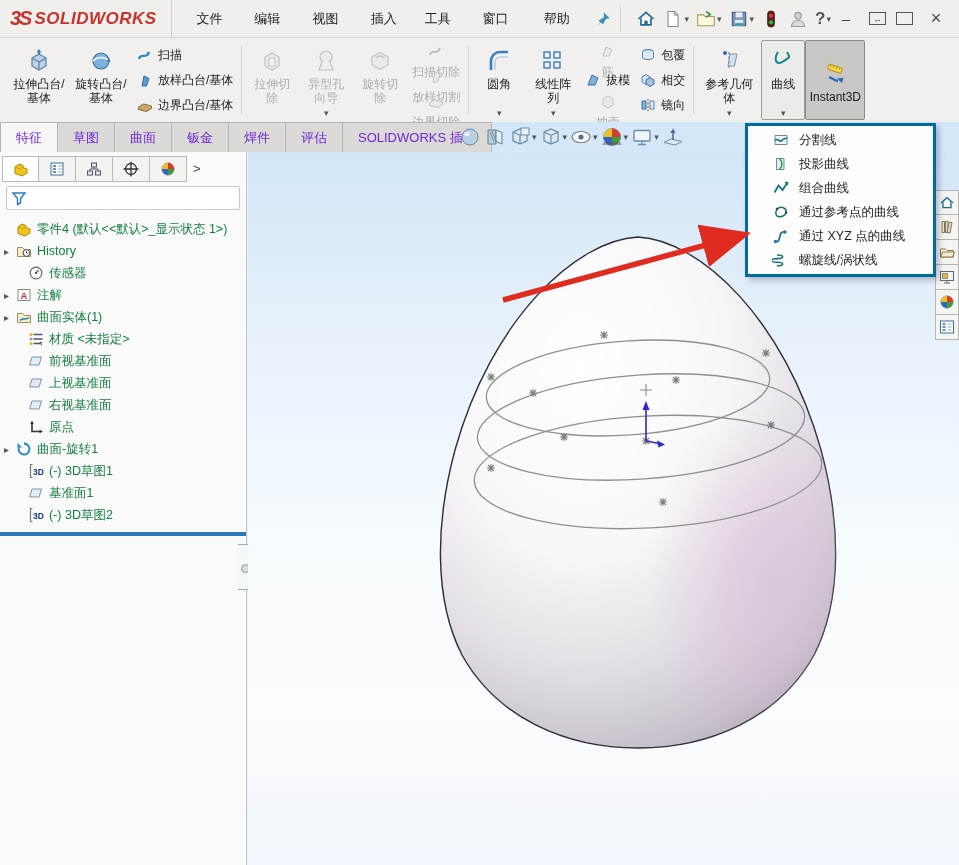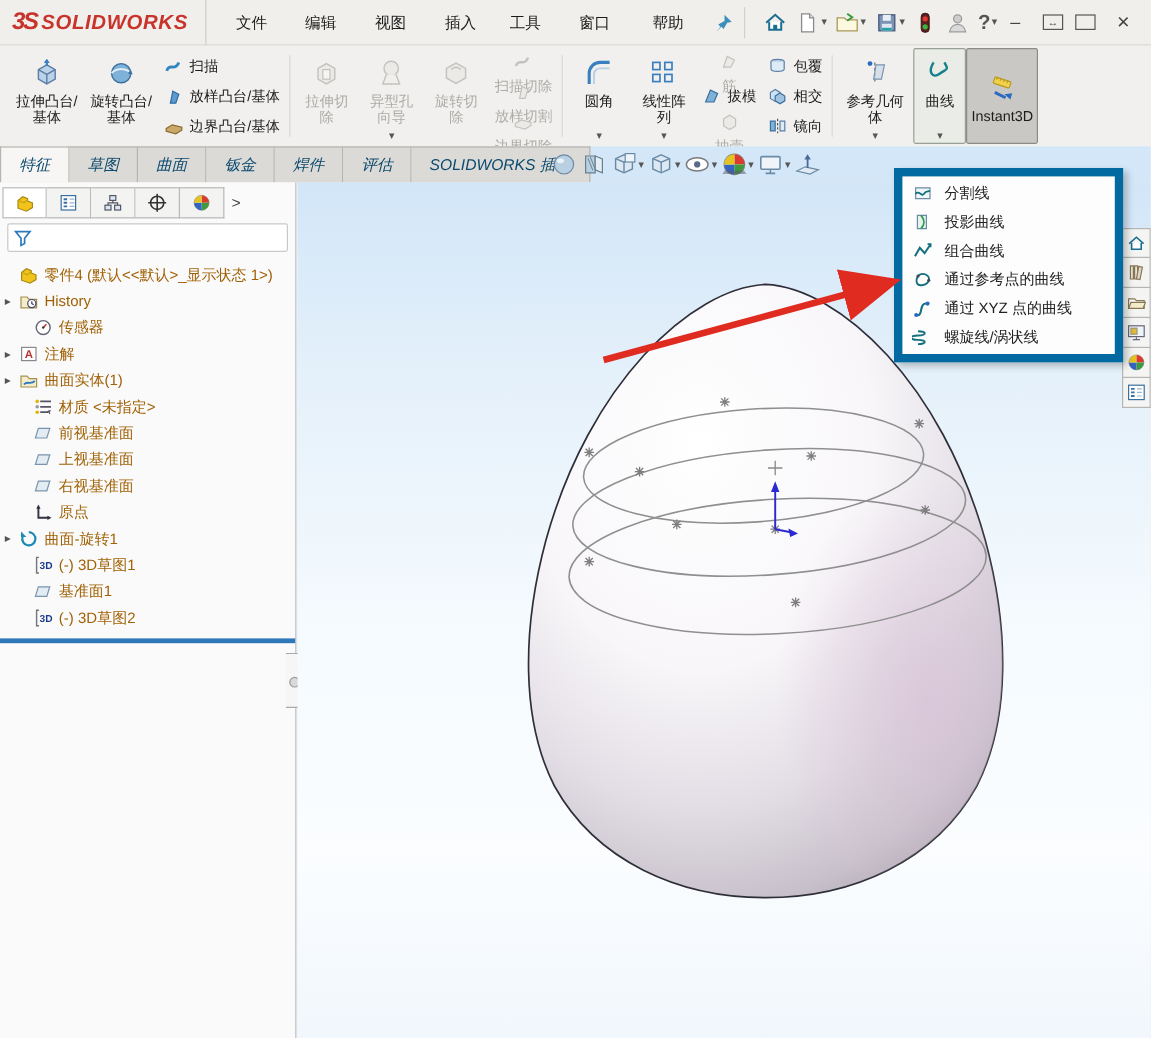--- a/index.html
+++ b/index.html
@@ -36,21 +36,21 @@
   .rsm { display:flex; align-items:center; gap:5px; height:25px; font-size:12px; white-space:nowrap; padding:0 3px; }
   .i26 { width:26px; height:26px; display:block; }
   .i16 { width:16px; height:16px; display:block; flex:none; }
   .pressed1 { background:#eaece7; border:1px solid #98a096; }
   .pressed2 { background:#c9c8c5; border:1px solid #8b8b88; }
   .rbtn.wide { min-width:64px; }
 
   
   .tabrow { position:absolute; top:122px; left:0; right:0; height:30px; background:linear-gradient(90deg,#ebe9e6 0,#ebe9e6 452px,#d3e7f8 452px,#d3e7f8 100%); display:flex; align-items:stretch; }
   .tabs { display:flex; align-items:stretch; }
-  .tab { padding:0 15px; line-height:29px; font-size:13px; background:#dbdad7; border:1px solid #b7b5b2; border-bottom:none; color:#0c4a6e; white-space:nowrap;font-style:italic; }
+  .tab { padding:0 15px; line-height:29px; font-size:13px; background:#dbdad7; border:1px solid #b7b5b2; border-bottom:none; color:#6d28d9; white-space:nowrap; }
   .tab + .tab { border-left:none; }
   .tab.active { background:#f7f6f4; font-weight:normal; }
   .hud { position:absolute; left:458px; top:0; height:30px; display:flex; align-items:center; gap:1px; }
   .hbtn { display:flex; align-items:center; padding:1px; }
   .i22 { width:22px; height:22px; display:block; }
 
   
   .main { position:absolute; top:152px; left:0; right:0; bottom:0; }
 
   
@@ -60,36 +60,36 @@
   .ptab + .ptab { border-left:none; }
   .ptab.active { background:#ffffff; }
   .ptab-more { margin-left:6px; color:#444; font-size:13px; }
   .filterrow { display:flex; align-items:center; gap:4px; margin:4px 6px; height:24px; border:1px solid #c9c9c9; background:#fff; border-radius:2px; padding:0 4px; }
   .filterrow input { border:none; outline:none; flex:1; height:18px; font-size:12px; background:transparent; }
   .tree { padding-top:4px; }
   .trow { display:flex; align-items:center; height:22px; padding-left:4px; font-size:12.5px; white-space:nowrap; }
   .trow.child { padding-left:16px; }
   .exp { width:12px; font-size:10px; color:#555; flex:none; }
   .i15 { width:16px; height:16px; display:block; flex:none; margin-right:5px; }
-  .tlabel { color:#a16207; }
+  .tlabel { color:#15803d; }
   .pane-divider { height:4px; background:#2e77b8; margin-top:6px; }
   .splitter-handle { position:absolute; left:238px; top:392px; width:14px; height:46px; background:#f6f6f6; border:1px solid #a9a9a9; border-left:none; border-radius:0 5px 5px 0; }
   .splitter-handle::after { content:""; position:absolute; left:3px; top:19px; width:7px; height:7px; border-radius:50%; background:#d9d9d9; border:1px solid #9a9a9a; }
 
   
   .viewport { position:absolute; left:248px; top:0; right:0; bottom:0; background:linear-gradient(180deg,#d2e6f8 0%,#e4f0fa 22%,#f4fafe 50%,#fbfdff 78%,#f1f7fc 100%); }
   .scene { position:absolute; inset:0; width:100%; height:100%; }
 
   
   .taskpane { position:absolute; right:0; top:38px; width:24px; display:flex; flex-direction:column; }
   .tp { width:24px; height:25px; background:#f4f4f3; border:1px solid #b5b5b4; border-top:none; display:flex; align-items:center; justify-content:center; }
   .tp:first-child { border-top:1px solid #b5b5b4; }
 
   
-  .curvemenu { position:absolute; left:745px; top:123px; width:191px; background:#fdfdfd; border:7px solid #0369a1; box-shadow:3px 3px 6px rgba(0,0,0,.25); z-index:40; padding:2px 0;margin-top:17px; }
+  .curvemenu { position:absolute; left:745px; top:123px; width:191px; background:#fdfdfd; border:3px solid #0369a1; box-shadow:3px 3px 6px rgba(0,0,0,.25); z-index:40; padding:2px 16px; }
   .cmi { display:flex; align-items:center; gap:9px; height:24px; padding:0 8px; font-size:12.5px; color:#222; }
 
   
   .redarrow { position:absolute; left:495px; top:222px; width:262px; height:88px; z-index:50; pointer-events:none; }
 
   .hidden-defs { position:absolute; width:0; height:0; overflow:hidden; }
 </style>
 </head>
 <body>
 

